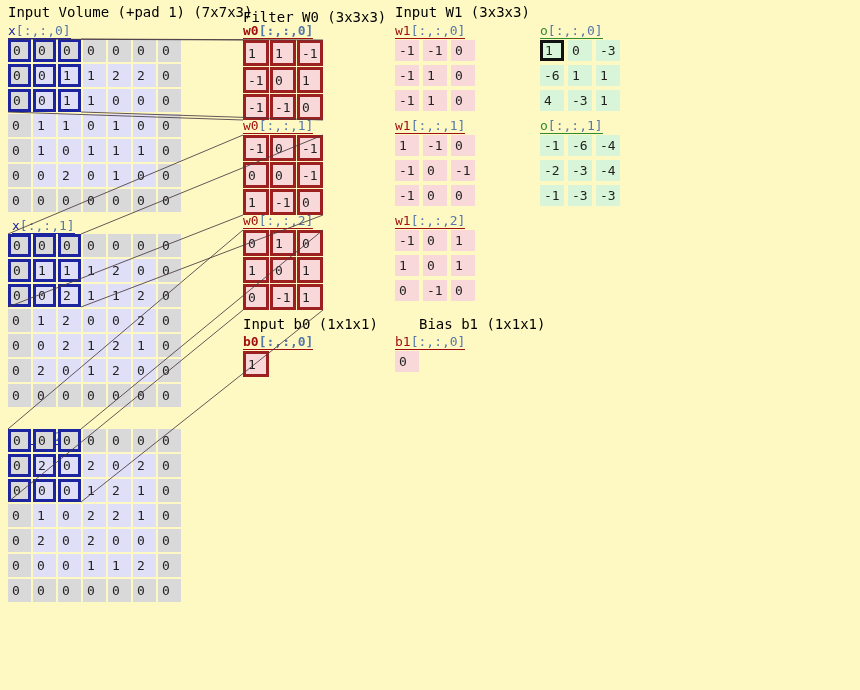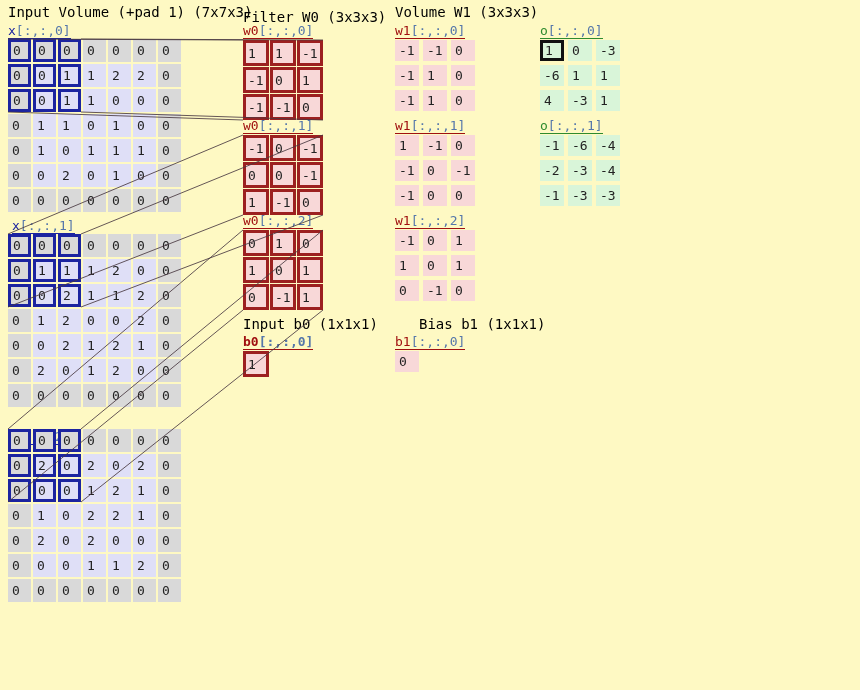--- a/index.html
+++ b/index.html
@@ -43,21 +43,21 @@
   .cell.hl-out{border:3px solid var(--output-highlight-border); padding-left:2px;}
   #lines{position:absolute; left:0; top:0; pointer-events:none; z-index:5;}
 </style>
 </head>
 <body>
 
 <div id="stage">
 
   <div class="title" style="left:8px; top:5px;">Input Volume (+pad 1) (7x7x3)</div>
   <div class="title" style="left:243px; top:10px;">Filter W0 (3x3x3)</div>
-  <div class="title" style="left:395px; top:5px;">Volume W1 (3x3x3)</div>
+  <div class="title" style="left:395px; top:5px;">Input W1 (3x3x3)</div>
   <div class="title" style="left:243px; top:317px;">Input b0 (1x1x1)</div>
   <div class="title" style="left:419px; top:317px;text-align:center;">Bias b1 (1x1x1)</div>
 
   <div class="mat-label lab-x" style="left:8px; top:24px;"><span>x</span><span class="idx">[:,:,0]</span></div>
   <div id="in0" class="grid g-in" style="left:8px; top:39px;">
       <div class="cell pad hl-in">0</div>
       <div class="cell pad hl-in">0</div>
       <div class="cell pad hl-in">0</div>
       <div class="cell pad">0</div>
       <div class="cell pad">0</div>
@@ -206,21 +206,21 @@
       <div class="cell pad">0</div>
       <div class="cell pad">0</div>
       <div class="cell pad">0</div>
       <div class="cell pad">0</div>
       <div class="cell pad">0</div>
       <div class="cell pad">0</div>
       <div class="cell pad">0</div>
       <div class="cell pad">0</div>
     </div>
 
-  <div class="mat-label lab-w" style="left:243px; top:24px;"><span>w0</span><span class="idx">[:,:,0]</span></div>
+  <div class="mat-label lab-w" style="left:243px; top:24px;font-weight:bold;"><span>w0</span><span class="idx">[:,:,0]</span></div>
   <div id="w0s0" class="grid g-w0" style="left:243px; top:40px;">
       <div class="cell w0c">1</div>
       <div class="cell w0c">1</div>
       <div class="cell w0c">-1</div>
       <div class="cell w0c">-1</div>
       <div class="cell w0c">0</div>
       <div class="cell w0c">1</div>
       <div class="cell w0c">-1</div>
       <div class="cell w0c">-1</div>
       <div class="cell w0c">0</div>

